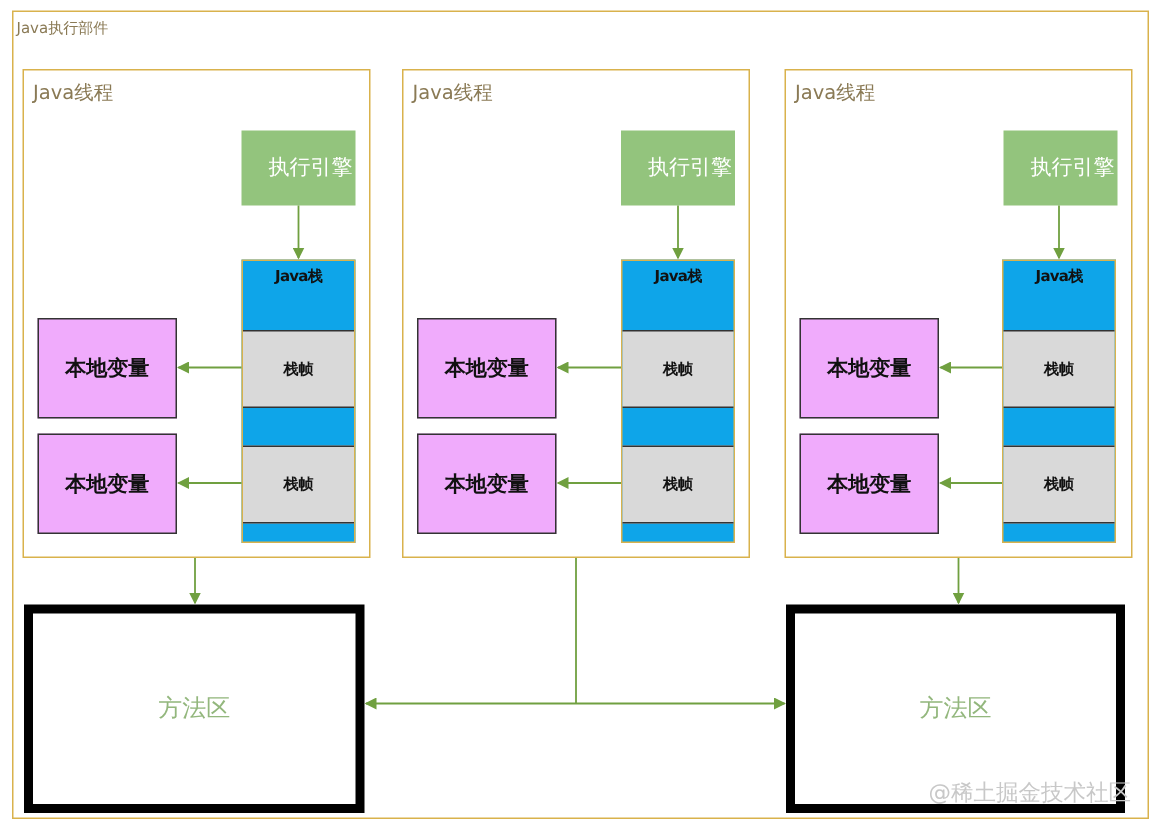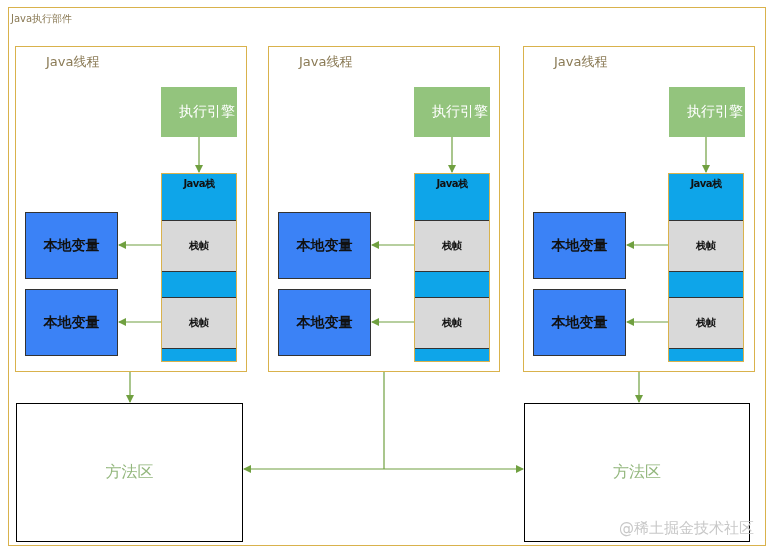--- a/index.html
+++ b/index.html
@@ -1,27 +1,27 @@
 <!DOCTYPE html>
 <html><head>
 <meta charset="utf-8">
 <style>
   html,body{margin:0;padding:0;background:#fff;}
   body{width:770px;height:553px;position:relative;overflow:hidden;font-family:"DejaVu Sans","Liberation Sans",sans-serif;}
   .abs{position:absolute;box-sizing:border-box;}
   .outer{left:8px;top:7px;width:758px;height:539px;border:1px solid #d9b24c;}
   .outer-title{left:11px;top:12px;font-size:10px;color:#8a7a55;}
   .thread{top:46px;width:232px;height:326px;border:1px solid #d9b24c;}
-  .thread-title{font-size:13px;color:#8a7a55;top:53px;margin-left:24px;}
+  .thread-title{font-size:13px;color:#8a7a55;top:53px;}
   .engine{top:87px;width:76px;height:50px;background:#93c47d;color:#fff;font-size:14px;display:flex;align-items:center;justify-content:center;padding-left:16px;}
   .stack{top:173px;width:76px;height:189px;border:1px solid #d9b24c;background:#0ea5e9;}
   .stack-title{position:absolute;left:0;right:0;top:3px;text-align:center;font-size:10px;font-weight:bold;color:#111;letter-spacing:-0.5px;}
   .frame{position:absolute;left:0;right:0;height:50px;background:#d9d9d9;border-top:1px solid #333;border-bottom:1px solid #333;display:flex;align-items:center;justify-content:center;font-size:10px;font-weight:bold;color:#111;}
-  .local{width:93px;height:67px;border:1px solid #333;background:#3b82f6;display:flex;align-items:center;justify-content:center;font-size:14px;font-weight:bold;color:#111;}
-  .method{top:403px;height:139px;border:1px solid #000000;display:flex;align-items:center;justify-content:center;font-size:16px;color:#93b77d;}
+  .local{width:93px;height:67px;border:1px solid #333;background:#f0abfc;display:flex;align-items:center;justify-content:center;font-size:14px;font-weight:bold;color:#111;}
+  .method{top:403px;height:139px;border:6px solid #000000;display:flex;align-items:center;justify-content:center;font-size:16px;color:#93b77d;}
   .watermark{right:16px;top:519px;font-size:15px;color:#c8c8c8;}
   svg.wires{position:absolute;left:0;top:0;}
 </style>
 </head>
 <body>
 
 <div class="abs outer"></div>
 <div class="abs outer-title">Java执行部件</div>
 
 <div class="abs thread" style="left:15px;"></div>

